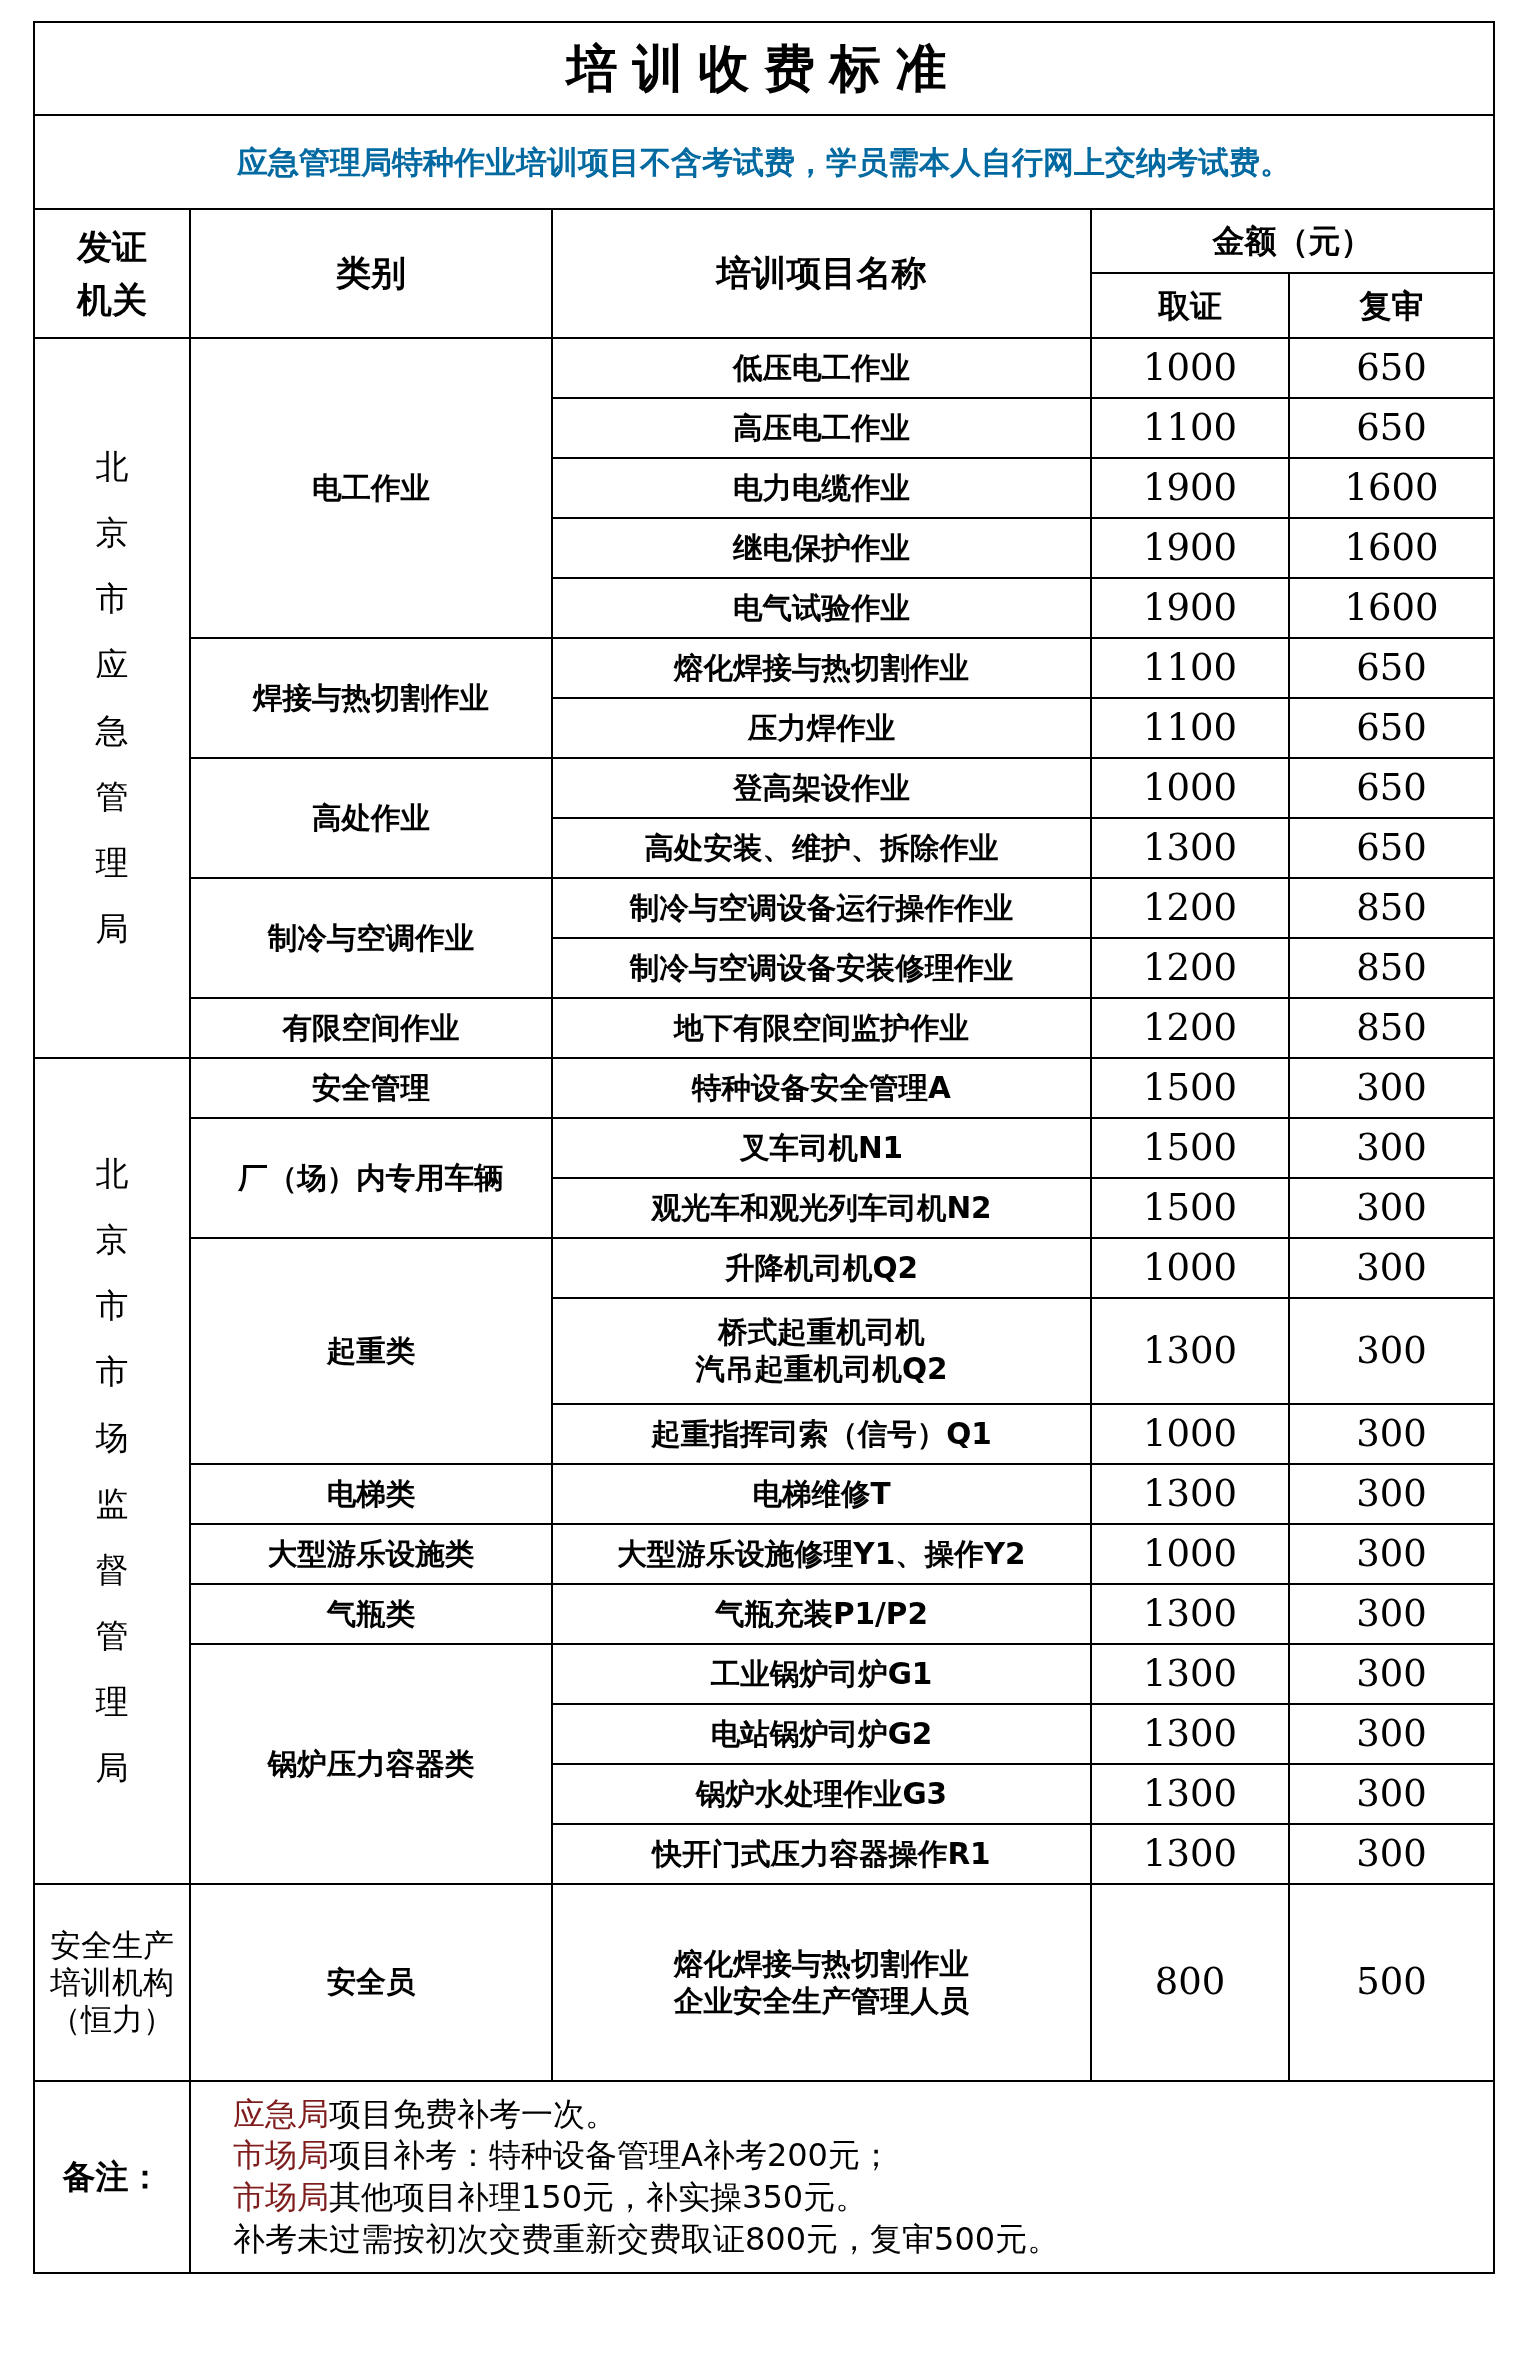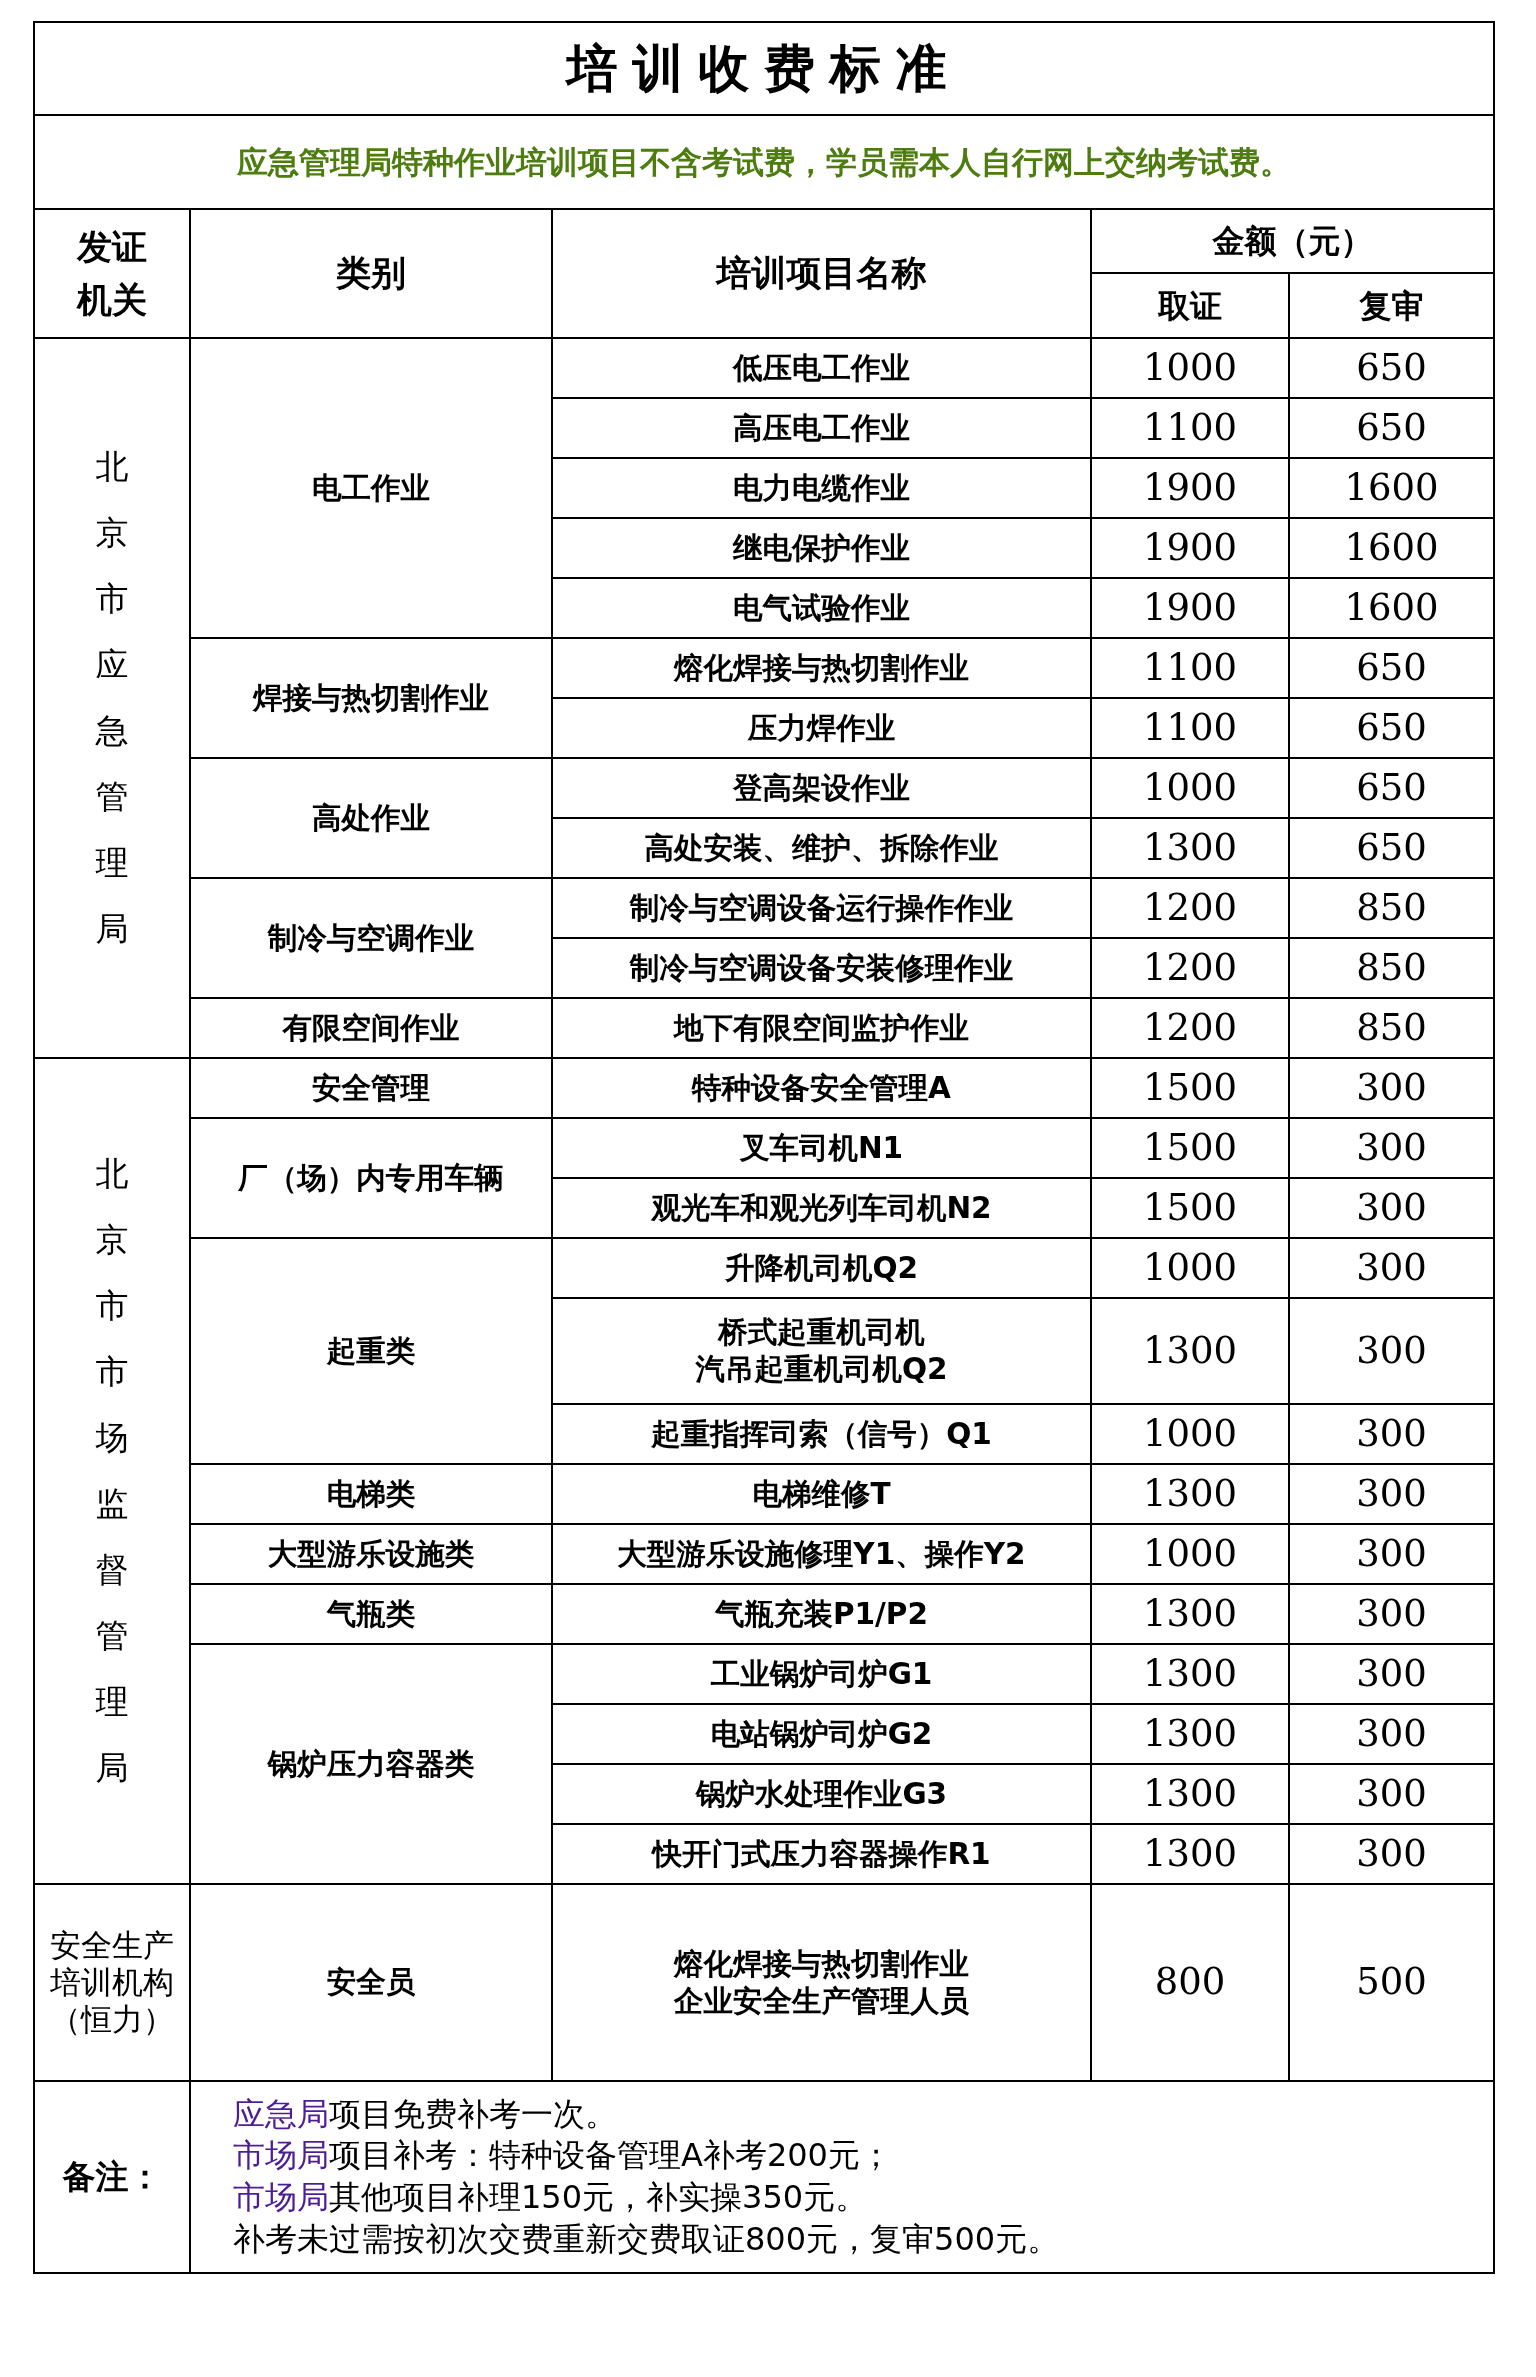--- a/index.html
+++ b/index.html
@@ -1,32 +1,32 @@
 <!DOCTYPE html>
 <html style="font-size:8.4px"><head>
 <meta charset="utf-8">
 <style>
   html,body{margin:0;padding:0;background:#fff;}
   body{width:1537px;height:2377px;position:relative;font-family:"DejaVu Sans","Liberation Sans",sans-serif;color:#000;}
   table.fee{position:absolute;left:33px;top:21px;width:1460px;border-collapse:collapse;table-layout:fixed;}
   table.fee td{border:2.6px solid #000;text-align:center;vertical-align:middle;padding:0;font-weight:bold;font-size:29.5px;line-height:1.25;}
   .title{height:91px;font-size:51px !important;letter-spacing:14.8px;}
-  .notice{height:92px;color:#4d7c0f;font-size:31px !important;}
+  .notice{height:92px;color:#0369a1;font-size:31px !important;}
   .hdr{font-size:35px !important;}
   .hdr-sub{font-size:32px !important;}
   .num{font-family:"DejaVu Serif","Liberation Serif",serif;font-size:37px !important;font-weight:normal !important;margin-top:20px;}
   .agency{font-weight:normal !important;font-size:33px !important;margin-left:24px;}
   .vert{display:inline-block;width:37px;word-break:break-all;line-height:2.0;}
   .agency-small{font-weight:normal !important;font-size:31px !important;line-height:1.2 !important;}
   .r{height:60px;}
   .r2{height:106px;}
   .r-safety{height:197px;}
   .r-notes{height:192px;}
   .notes-cell{text-align:left !important;font-weight:normal !important;font-size:32px !important;line-height:1.3 !important;padding-left:42px !important;}
-  .red{color:#4c1d95;}
+  .red{color:#7f1d1d;}
   .remark-label{font-weight:bold;font-size:33px !important;}
   .line{display:block;}
 </style>
 </head>
 <body>
 
 <table class="fee">
   <colgroup>
     <col style="width:156px">
       <col style="width:362px">

